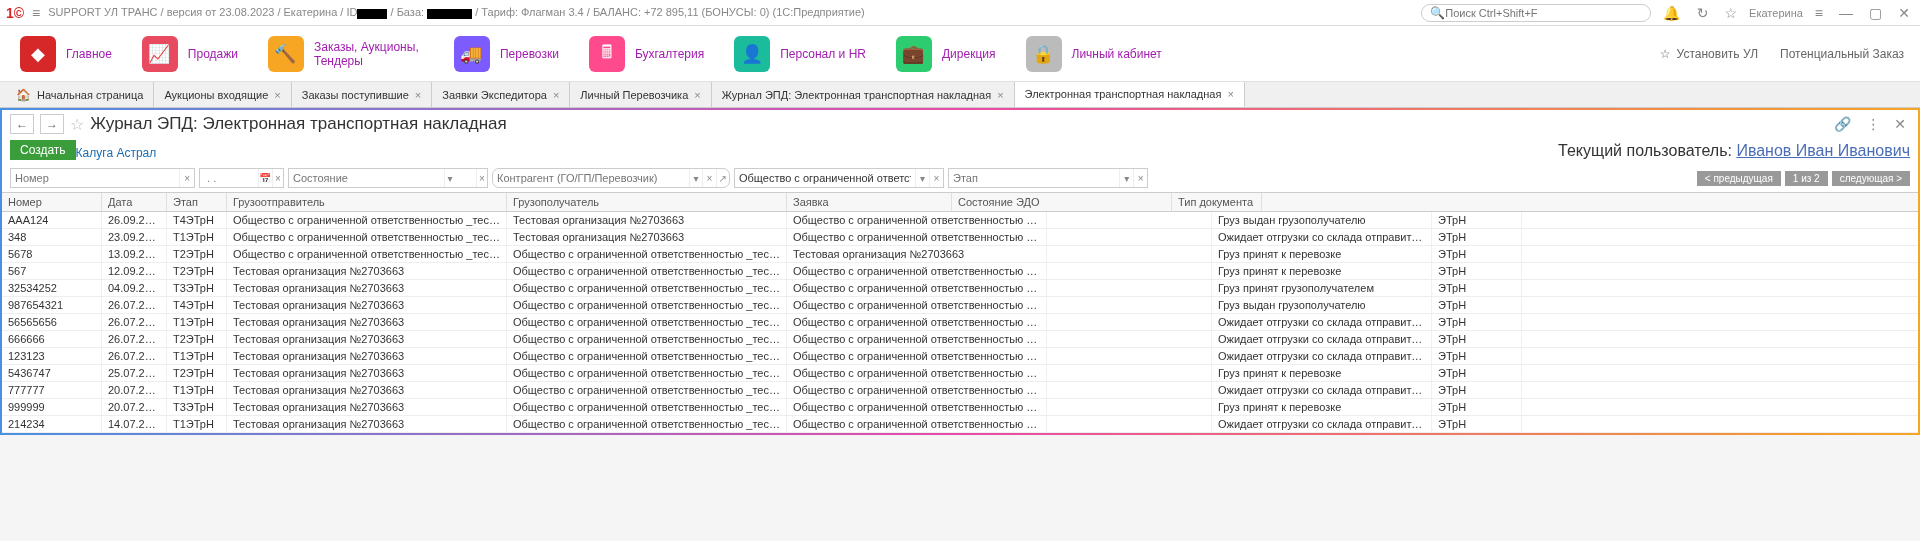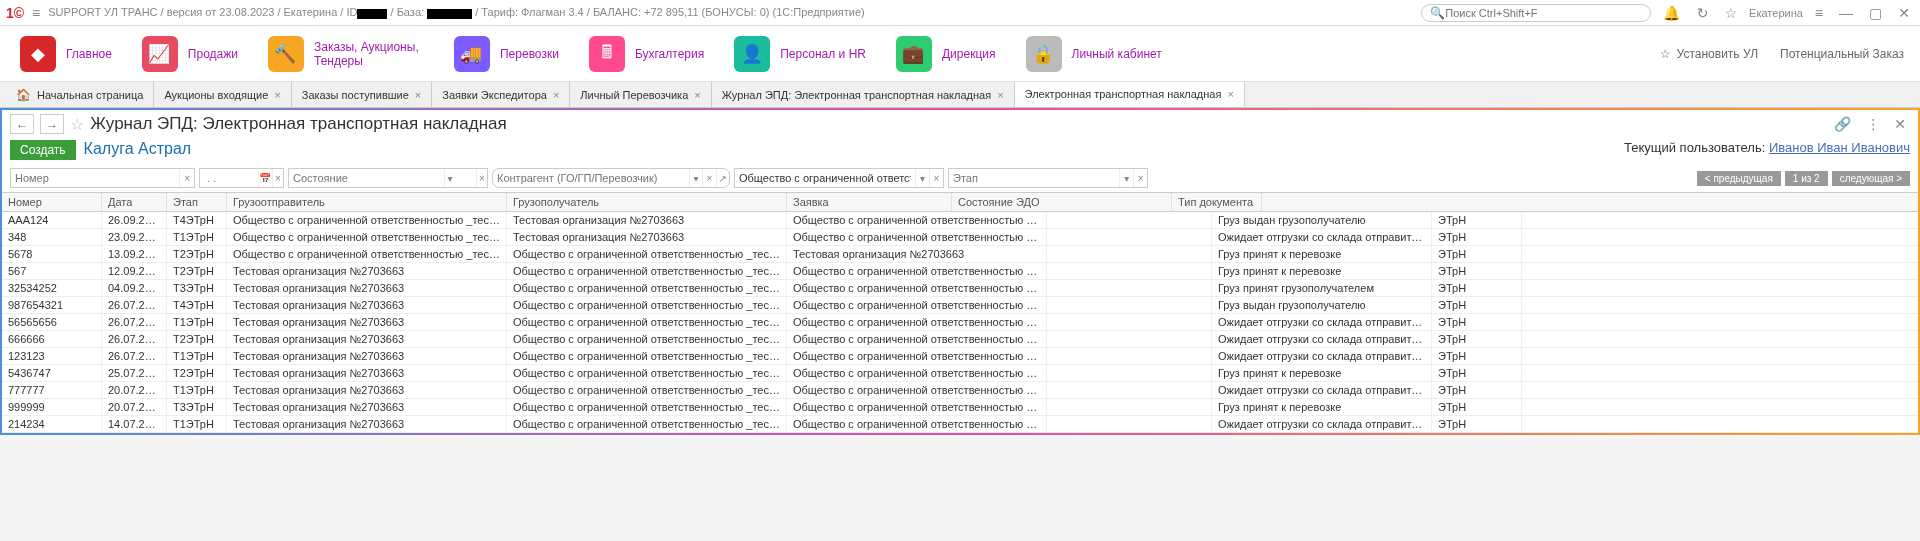--- a/index.html
+++ b/index.html
@@ -38,24 +38,24 @@
 
   .content-frame { border: 2px solid; border-image: linear-gradient(90deg, #4a90e2, #e84aa8, #f5a623) 1; background: #fff; padding: 0; }
   
   .page-header { display: flex; align-items: center; padding: 4px 8px; gap: 6px; }
   .nav-arrow { border: 1px solid #ccc; background: #fff; width: 24px; height: 20px; display: flex; align-items: center; justify-content: center; cursor: pointer; font-size: 12px; color: #666; }
   .page-star { color: #bbb; font-size: 16px; cursor: pointer; }
   .page-title { font-size: 17px; font-weight: normal; color: #333; }
   .page-actions { margin-left: auto; display: flex; gap: 6px; color: #888; }
   .page-action { cursor: pointer; font-size: 14px; padding: 0 4px; }
 
-  .action-row { display: flex; align-items: flex-start; padding: 2px 8px 6px; gap: 8px; }
+  .action-row { display: flex; align-items: flex-end; padding: 2px 8px 6px; }
   .btn-create { background: #3a9d3a; color: #fff; border: none; padding: 3px 10px; cursor: pointer; font-size: 12px; }
-  .link-kaluga { color: #1a6db3; font-size: 16px; cursor: pointer; }
-  .cur-user { margin-left: auto; font-size: 13px; color: #333; }
+  .link-kaluga { color: #1a6db3; font-size: 12px; cursor: pointer; }
+  .cur-user { margin-left: auto; font-size: 16px; color: #333; }
   .cur-user a { color: #4a6db8; text-decoration: underline; }
 
   .filter-row { display: flex; align-items: center; padding: 2px 8px 4px; gap: 4px; font-size: 11px; }
   .fi { border: 1px solid #ccc; height: 20px; background: #fff; display: flex; align-items: center; }
   .fi input { border: none; outline: none; width: 100%; padding: 0 4px; font-size: 11px; color: #888; background: transparent; }
   .fi-btn { width: 16px; text-align: center; color: #888; cursor: pointer; border-left: 1px solid #eee; height: 100%; display: flex; align-items: center; justify-content: center; font-size: 10px; }
   .w-num { width: 185px; }
   .w-date { width: 85px; }
   .w-state { width: 200px; gap: 21px; }
   .w-kontr { width: 238px; border-radius: 7px; }

